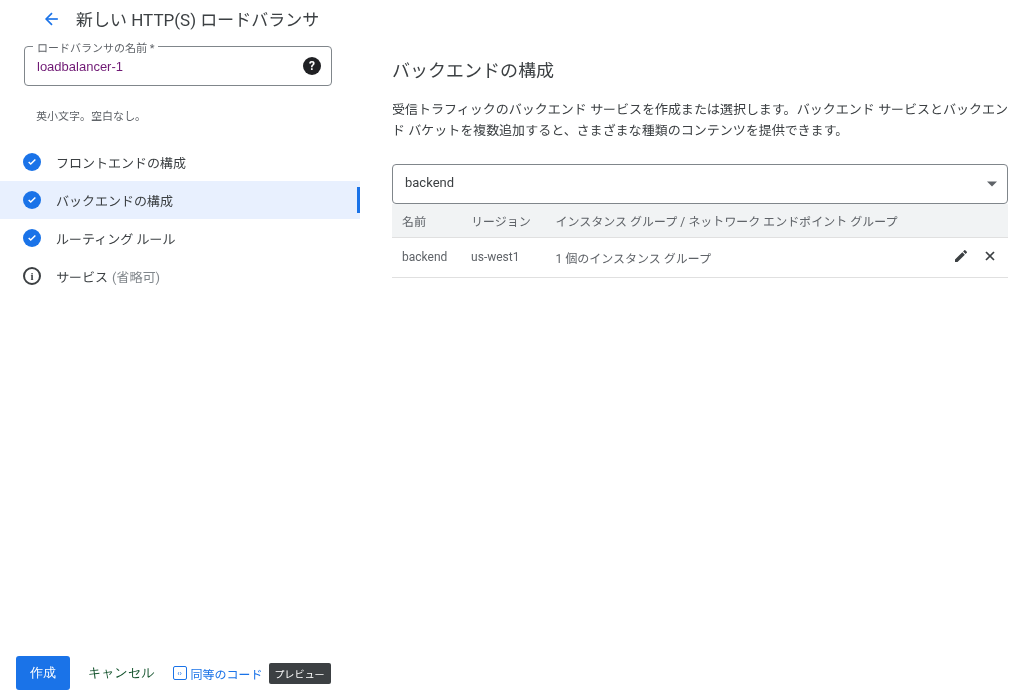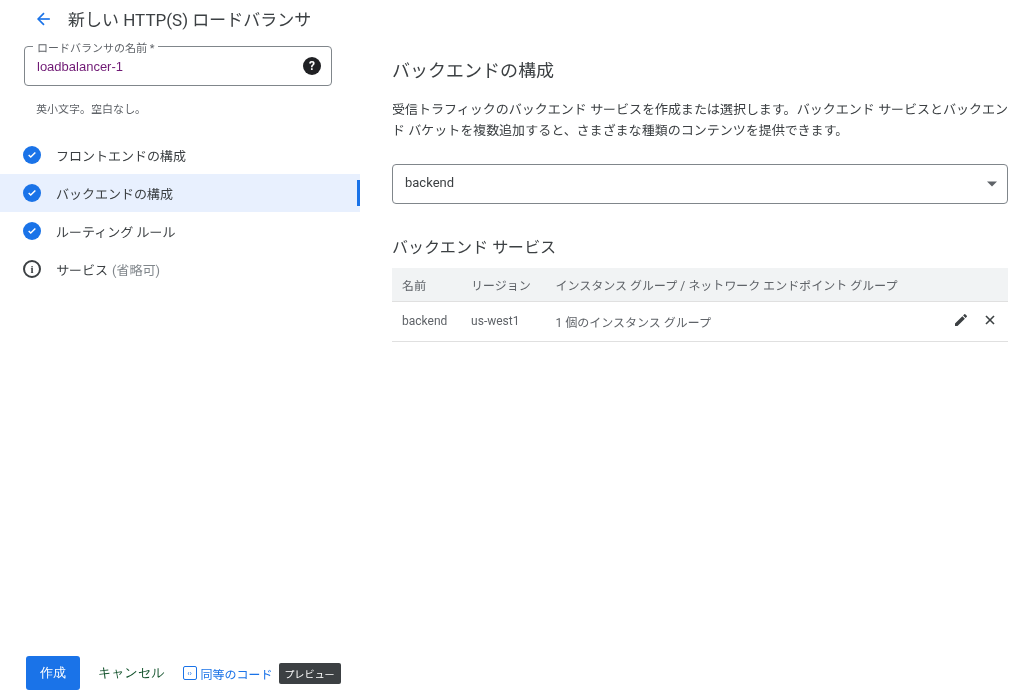--- a/index.html
+++ b/index.html
@@ -1,29 +1,29 @@
 <!DOCTYPE html>
 <html><head>
 <meta charset="utf-8">
 <style>
 * { box-sizing: border-box; margin: 0; padding: 0; }
 body { font-family: Roboto, "Noto Sans JP", Arial, sans-serif; font-size: 13px; color: #3c4043; background: #fff; width: 1024px; height: 697px; overflow: hidden; position: relative; }
 
 
-.header { display: flex; align-items: center; padding: 6px 12px 12px 32px; }
+.header { display: flex; align-items: center; padding: 6px 12px 12px 40px; }
 .back-btn { width: 24px; height: 24px; display: flex; align-items: center; justify-content: center; cursor: pointer; color: #1a73e8; margin-right: 12px; }
 .page-heading { font-size: 17px; font-weight: 400; color: #3c4043; }
 
 
 .body { display: flex; position: absolute; top: 40px; bottom: 48px; left: 0; right: 0; }
 .left { width: 360px; padding: 6px 0 0 0; }
 .right { flex: 1; padding: 16px 12px 0 32px; max-width: 660px; }
 
 
-.name-field-wrap { padding: 0 28px 0 24px; margin-bottom: 10px; }
+.name-field-wrap { padding: 0 28px 0 24px; margin-bottom: 17px; }
 .field-outline { position: relative; border: 1px solid #80868b; border-radius: 4px; height: 40px; }
 .field-legend { position: absolute; top: -8px; left: 8px; background: #fff; padding: 0 4px; font-size: 11px; color: #5f6368; }
 .field-input { border: none; outline: none; width: 100%; height: 100%; padding: 0 40px 0 12px; font-size: 13px; color: #701a75; background: transparent; }
 .help-dot { position: absolute; right: 10px; top: 50%; transform: translateY(-50%); width: 18px; height: 18px; border-radius: 50%; background: #202124; color: #fff; font-size: 12px; font-weight: 700; display: flex; align-items: center; justify-content: center; }
 .field-hint { font-size: 11px; color: #5f6368; padding: 4px 0 0 36px; }
 
 
 .nav { margin-top: 20px; }
 .nav-item { display: flex; align-items: center; height: 38px; padding: 0 16px 0 22px; cursor: pointer; color: #3c4043; font-size: 13px; position: relative; }
 .nav-item.active { background: #e8f0fe; }
@@ -42,21 +42,21 @@
 .select-arrow { position: absolute; right: 10px; top: 50%; transform: translateY(-50%); width: 0; height: 0; border-left: 5px solid transparent; border-right: 5px solid transparent; border-top: 5px solid #5f6368; }
 
 .subheading { font-size: 16px; color: #3c4043; margin: 30px 0 10px 0; font-weight: 400; }
 table { width: 100%; border-collapse: collapse; font-size: 12px; }
 th { text-align: left; font-weight: 400; color: #5f6368; background: #f1f3f4; padding: 8px 10px; border-bottom: 1px solid #e0e0e0; }
 td { padding: 10px; color: #5f6368; border-bottom: 1px solid #e0e0e0; vertical-align: middle; }
 .row-actions { text-align: right; white-space: nowrap; }
 .row-actions span { display: inline-block; margin-left: 10px; cursor: pointer; color: #3c4043; }
 
 
-.footer { position: absolute; bottom: 0; left: 10px; right: 0; height: 48px; display: flex; align-items: center; padding: 0 16px; gap: 18px; }
+.footer { position: absolute; bottom: 0; left: 0; right: 0; height: 48px; display: flex; align-items: center; padding: 0 16px; gap: 18px; }
 .btn-primary { background: #1a73e8; color: #fff; border: none; padding: 8px 14px; font-size: 13px; border-radius: 3px; cursor: pointer; }
 .btn-flat { background: none; border: none; color: #14532d; font-size: 13px; cursor: pointer; }
 .code-link { color: #1a73e8; font-size: 12px; display: inline-flex; align-items: center; cursor: pointer; }
 .code-ic { width: 14px; height: 14px; border: 1.5px solid #1a73e8; display: inline-flex; align-items: center; justify-content: center; font-size: 8px; margin-right: 4px; border-radius: 2px; }
 .preview-chip { background: #3c4043; color: #fff; font-size: 10px; padding: 3px 6px; border-radius: 2px; margin-left: 6px; }
 
 svg { display: block; }
 </style>
 </head>
 <body>
@@ -126,21 +126,20 @@
 
   <div class="right">
     <div class="panel-title">バックエンドの構成</div>
     <div class="panel-desc">受信トラフィックのバックエンド サービスを作成または選択します。バックエンド サービスとバックエンド バケットを複数追加すると、さまざまな種類のコンテンツを提供できます。</div>
 
     <div class="select-outline">
       <div class="select-value">backend</div>
       <span class="select-arrow"></span>
     </div>
 
-    <div class="subheading">バックエンド サービス</div>
 
     <table>
       <thead>
         <tr>
           <th>名前</th>
           <th>リージョン</th>
           <th>インスタンス グループ / ネットワーク エンドポイント グループ</th>
           <th></th>
         </tr>
       </thead>

